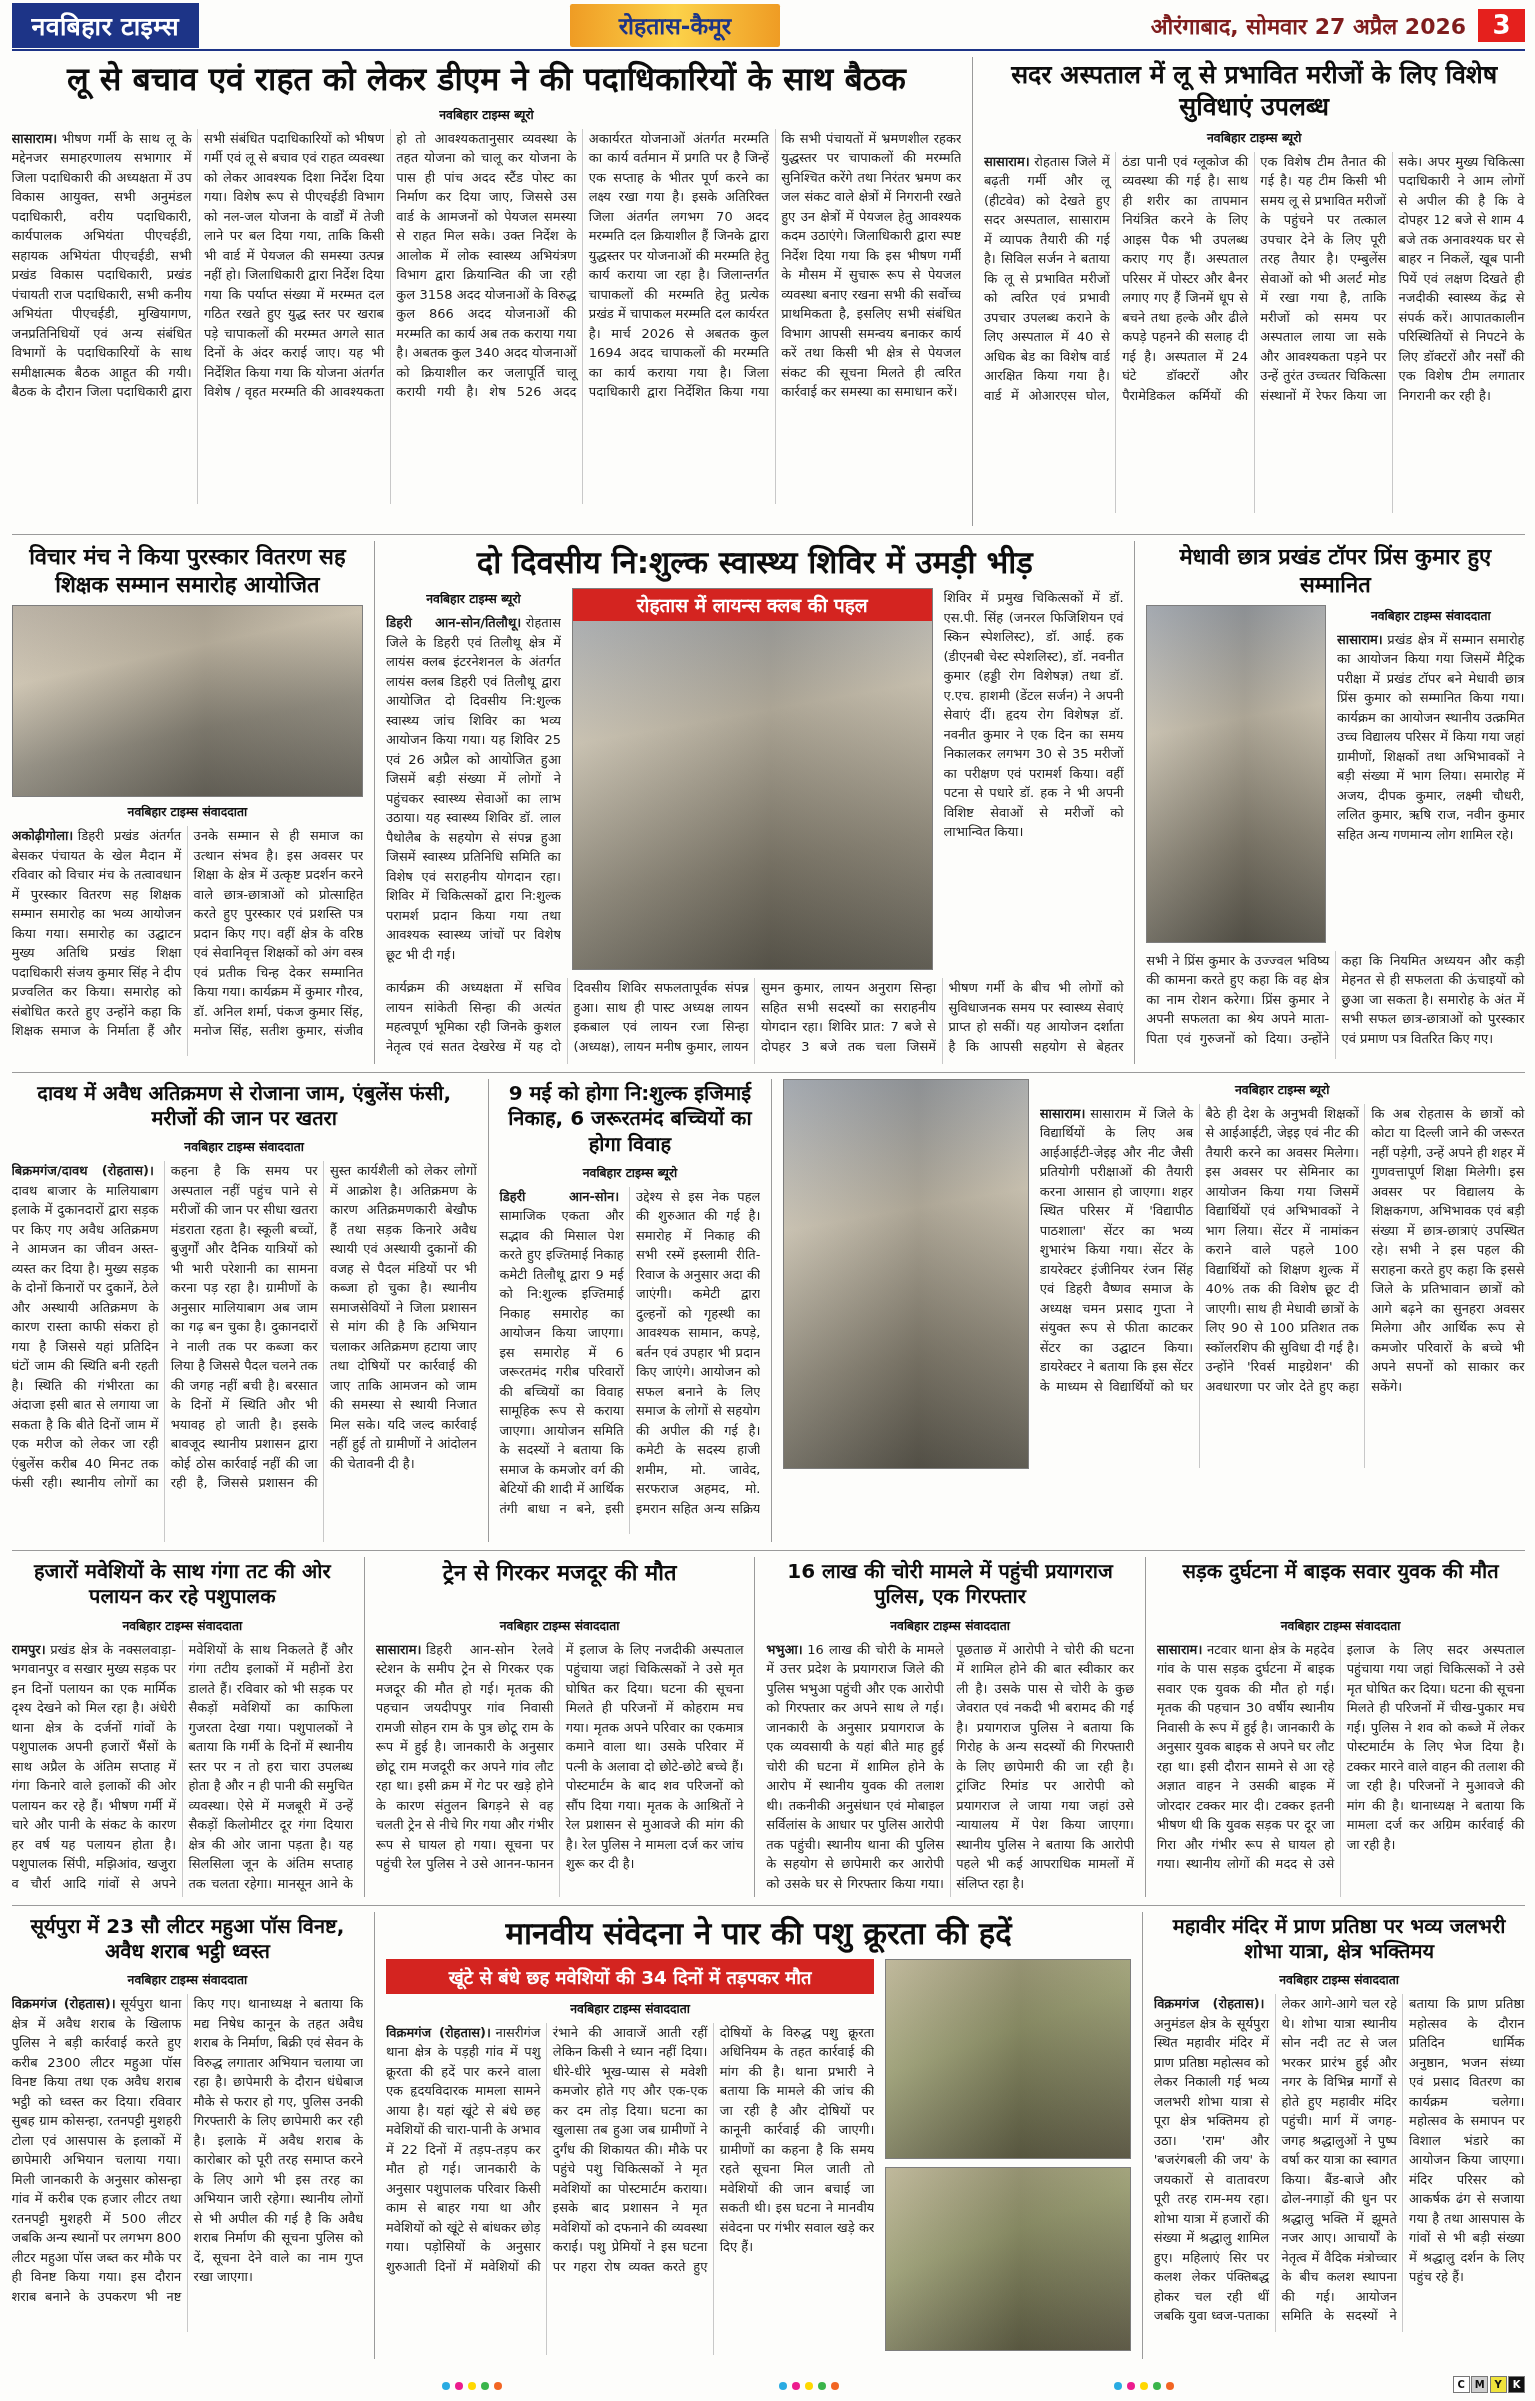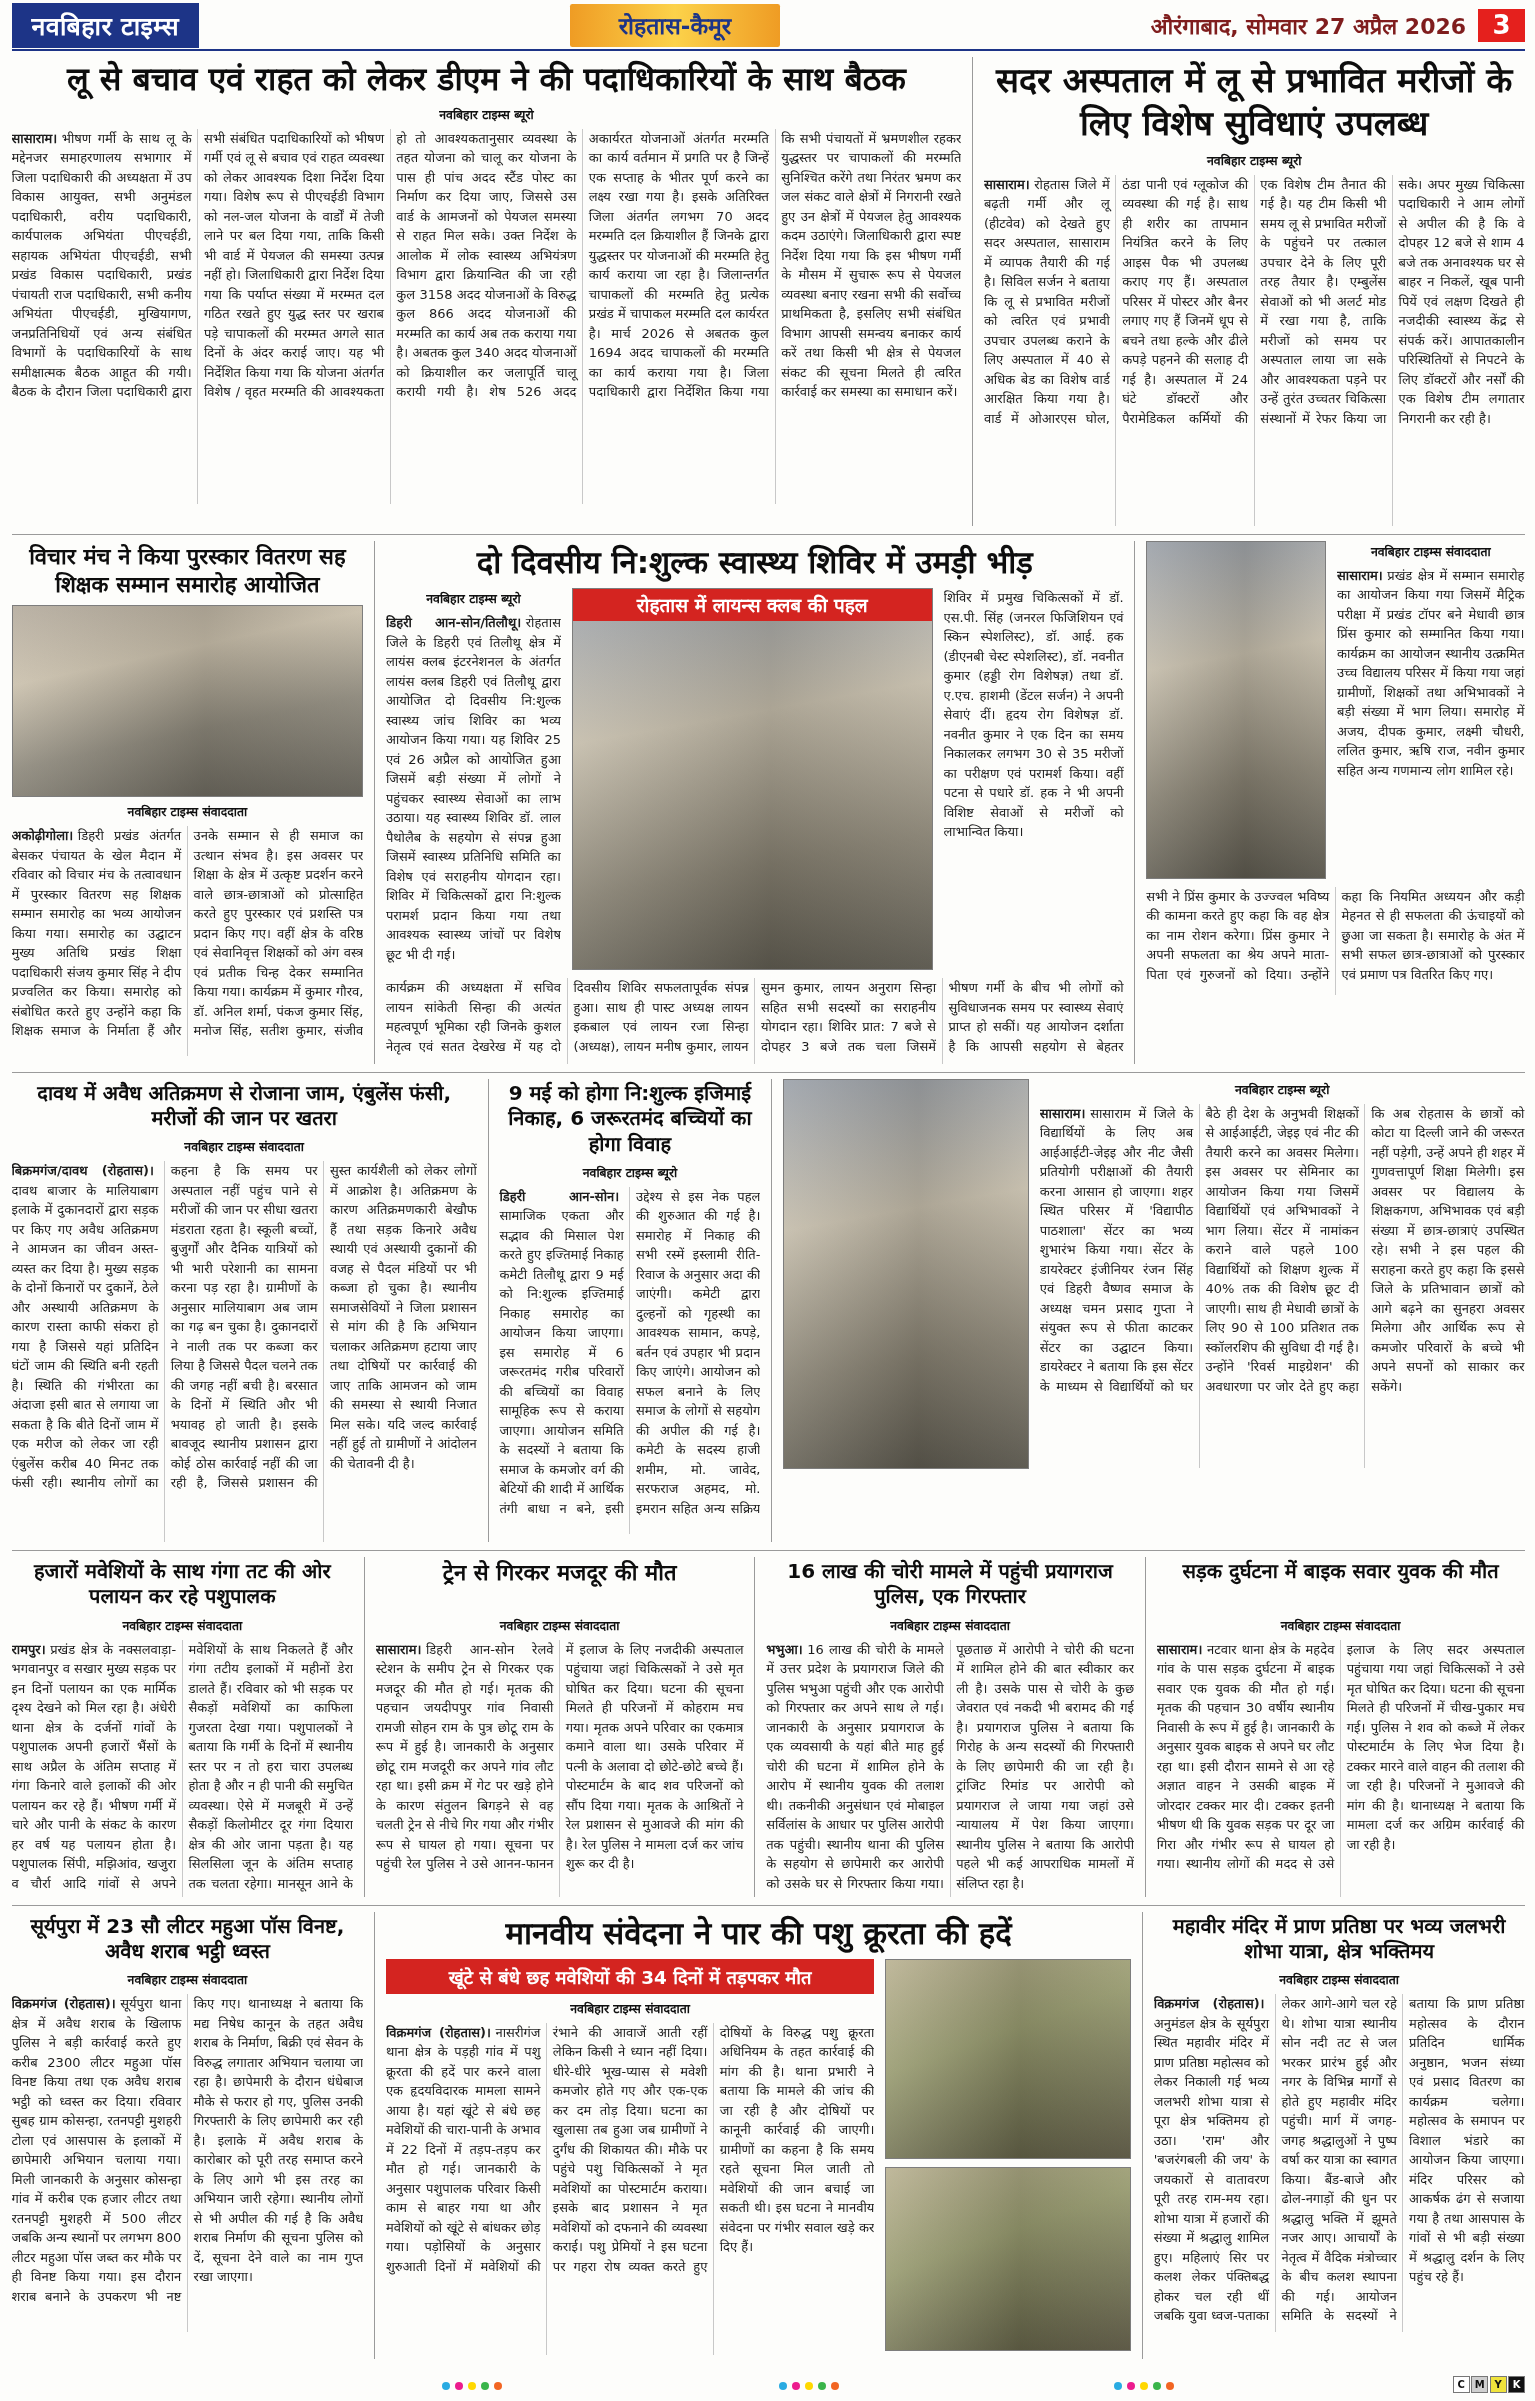--- a/index.html
+++ b/index.html
@@ -19,21 +19,21 @@
   .dateline-top{color:#7f1d1d; font-weight:800; font-size:22px; white-space:nowrap; margin-right:12.3px;}
   .pageno{background:#e5201d; color:#fff; font-weight:800; font-size:26px; padding:1.5px 14px;}
 
   
   .sec{display:flex; border-bottom:0.8px solid #9a9a9a; padding:6.1px 0 7.7px; }
   .sec:last-of-type{border-bottom:none;}
   .art + .art{border-left:0.8px solid #9a9a9a; padding-left:10.8px; margin-left:10.8px;}
   .art{overflow:hidden;}
   .hl{font-weight:800; color:#0d0d0d; text-align:center; line-height:1.28; margin:1.5px 0 6.1px;}
   .hl-xl{font-size:32px;}
-  .hl-lg{font-size:34px;}
+  .hl-lg{font-size:25px;}
   .hl-cm{font-size:31px;}
   .hl-md{font-size:22px;}
   .hl-sm{font-size:20px;}
   .by{text-align:center; font-weight:700; font-size:12.3px; margin:1.5px 0 6.1px; color:#101010;}
   .body{font-size:13px; line-height:1.5; text-align:justify; column-gap:12.3px; column-rule:0.8px solid #c8c8c8; overflow:hidden;}
   .c1{columns:1}.c2{columns:2}.c3{columns:3}.c4{columns:4}.c5{columns:5}
   .dl{font-weight:700; margin-right:4.6px;}
   .row{display:flex;}
 
   
@@ -119,20 +119,21 @@
         <div class="body c1" style="flex:1;height:382px">
           <span>शिविर में प्रमुख चिकित्सकों में डॉ. एस.पी. सिंह (जनरल फिजिशियन एवं स्किन स्पेशलिस्ट), डॉ. आई. हक (डीएनबी चेस्ट स्पेशलिस्ट), डॉ. नवनीत कुमार (हड्डी रोग विशेषज्ञ) तथा डॉ. ए.एच. हाशमी (डेंटल सर्जन) ने अपनी सेवाएं दीं। हृदय रोग विशेषज्ञ डॉ. नवनीत कुमार ने एक दिन का समय निकालकर लगभग 30 से 35 मरीजों का परीक्षण एवं परामर्श किया। वहीं पटना से पधारे डॉ. हक ने भी अपनी विशिष्ट सेवाओं से मरीजों को लाभान्वित किया।</span>
         </div>
       </div>
       <div class="body c4" style="height:91px;margin-top:7.7px">
         <span>कार्यक्रम की अध्यक्षता में सचिव लायन सांकेती सिन्हा की अत्यंत महत्वपूर्ण भूमिका रही जिनके कुशल नेतृत्व एवं सतत देखरेख में यह दो दिवसीय शिविर सफलतापूर्वक संपन्न हुआ। साथ ही पास्ट अध्यक्ष लायन इकबाल एवं लायन रजा सिन्हा (अध्यक्ष), लायन मनीष कुमार, लायन सुमन कुमार, लायन अनुराग सिन्हा सहित सभी सदस्यों का सराहनीय योगदान रहा। शिविर प्रात: 7 बजे से दोपहर 3 बजे तक चला जिसमें भीषण गर्मी के बीच भी लोगों को सुविधाजनक समय पर स्वास्थ्य सेवाएं प्राप्त हो सकीं। यह आयोजन दर्शाता है कि आपसी सहयोग से बेहतर स्वास्थ्य सुविधाओं की उपलब्धता संभव है।</span>
       </div>
     </article>
 
     <article class="art" style="flex:500">
+      <h1 class="hl hl-md">मेधावी छात्र प्रखंड टॉपर प्रिंस कुमार हुए सम्मानित</h1>
       <div class="row" style="gap:10.8px;height:338px">
         <figure class="ph ph-group" style="width:180px;height:338px;margin:0"></figure>
         <div style="flex:1">
           <div class="by">नवबिहार टाइम्स संवाददाता</div>
           <div class="body c1" style="height:312px">
             <span class="dl">सासाराम।</span><span>प्रखंड क्षेत्र में सम्मान समारोह का आयोजन किया गया जिसमें मैट्रिक परीक्षा में प्रखंड टॉपर बने मेधावी छात्र प्रिंस कुमार को सम्मानित किया गया। कार्यक्रम का आयोजन स्थानीय उत्क्रमित उच्च विद्यालय परिसर में किया गया जहां ग्रामीणों, शिक्षकों तथा अभिभावकों ने बड़ी संख्या में भाग लिया। समारोह में अजय, दीपक कुमार, लक्ष्मी चौधरी, ललित कुमार, ऋषि राज, नवीन कुमार सहित अन्य गणमान्य लोग शामिल रहे।</span>
           </div>
         </div>
       </div>
       <div class="body c2" style="height:108px;margin-top:7.7px">

